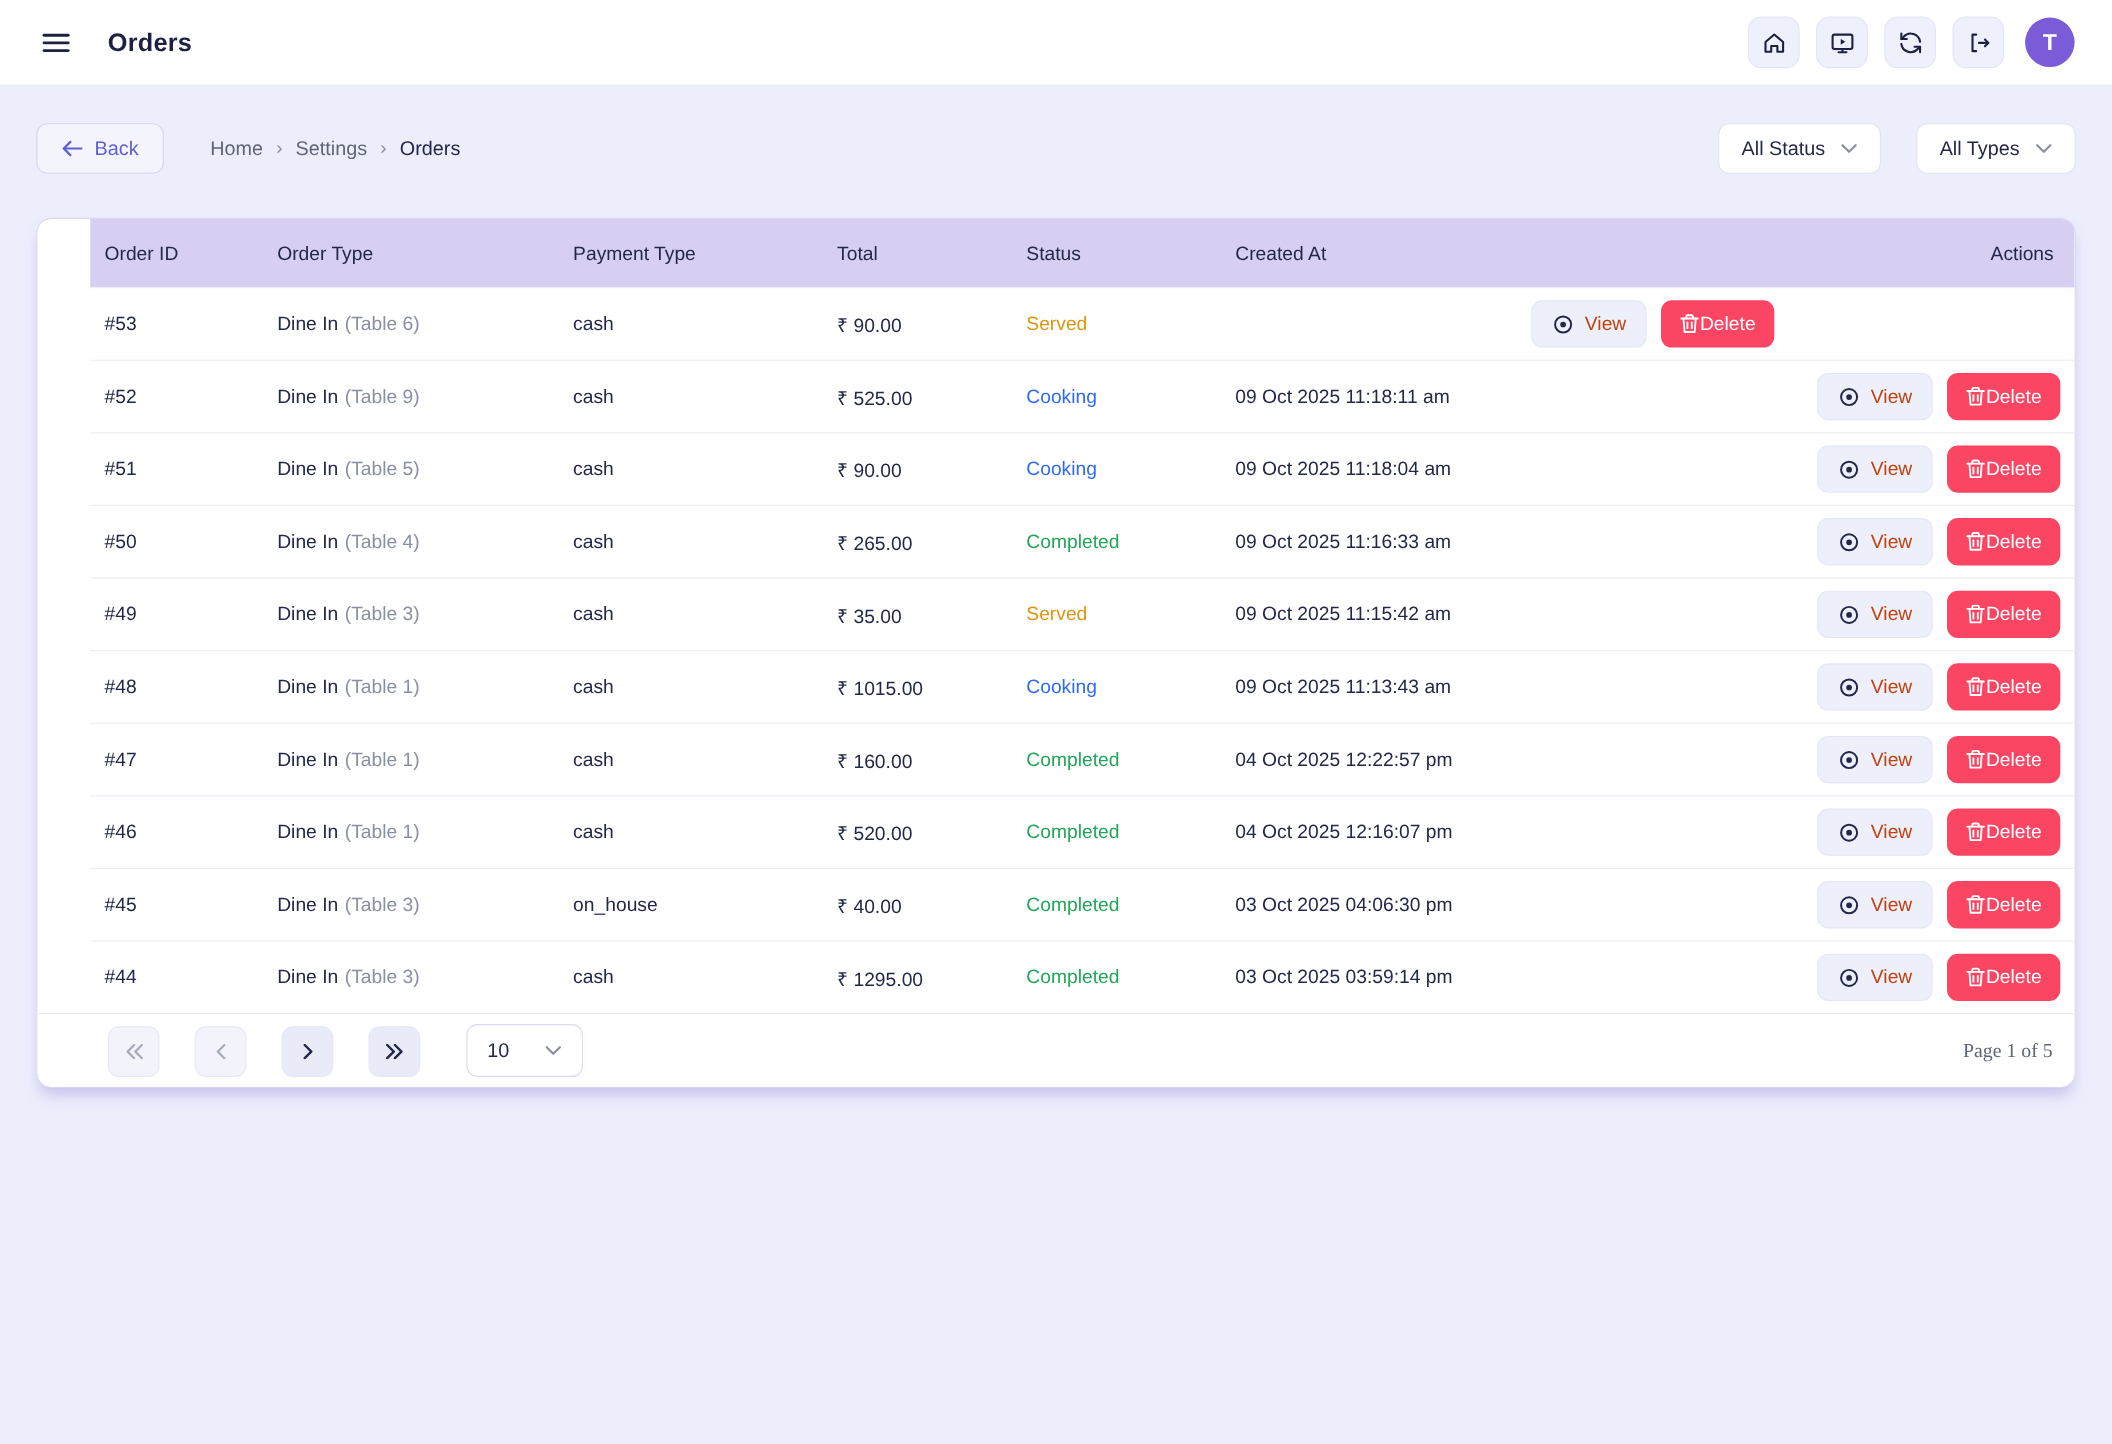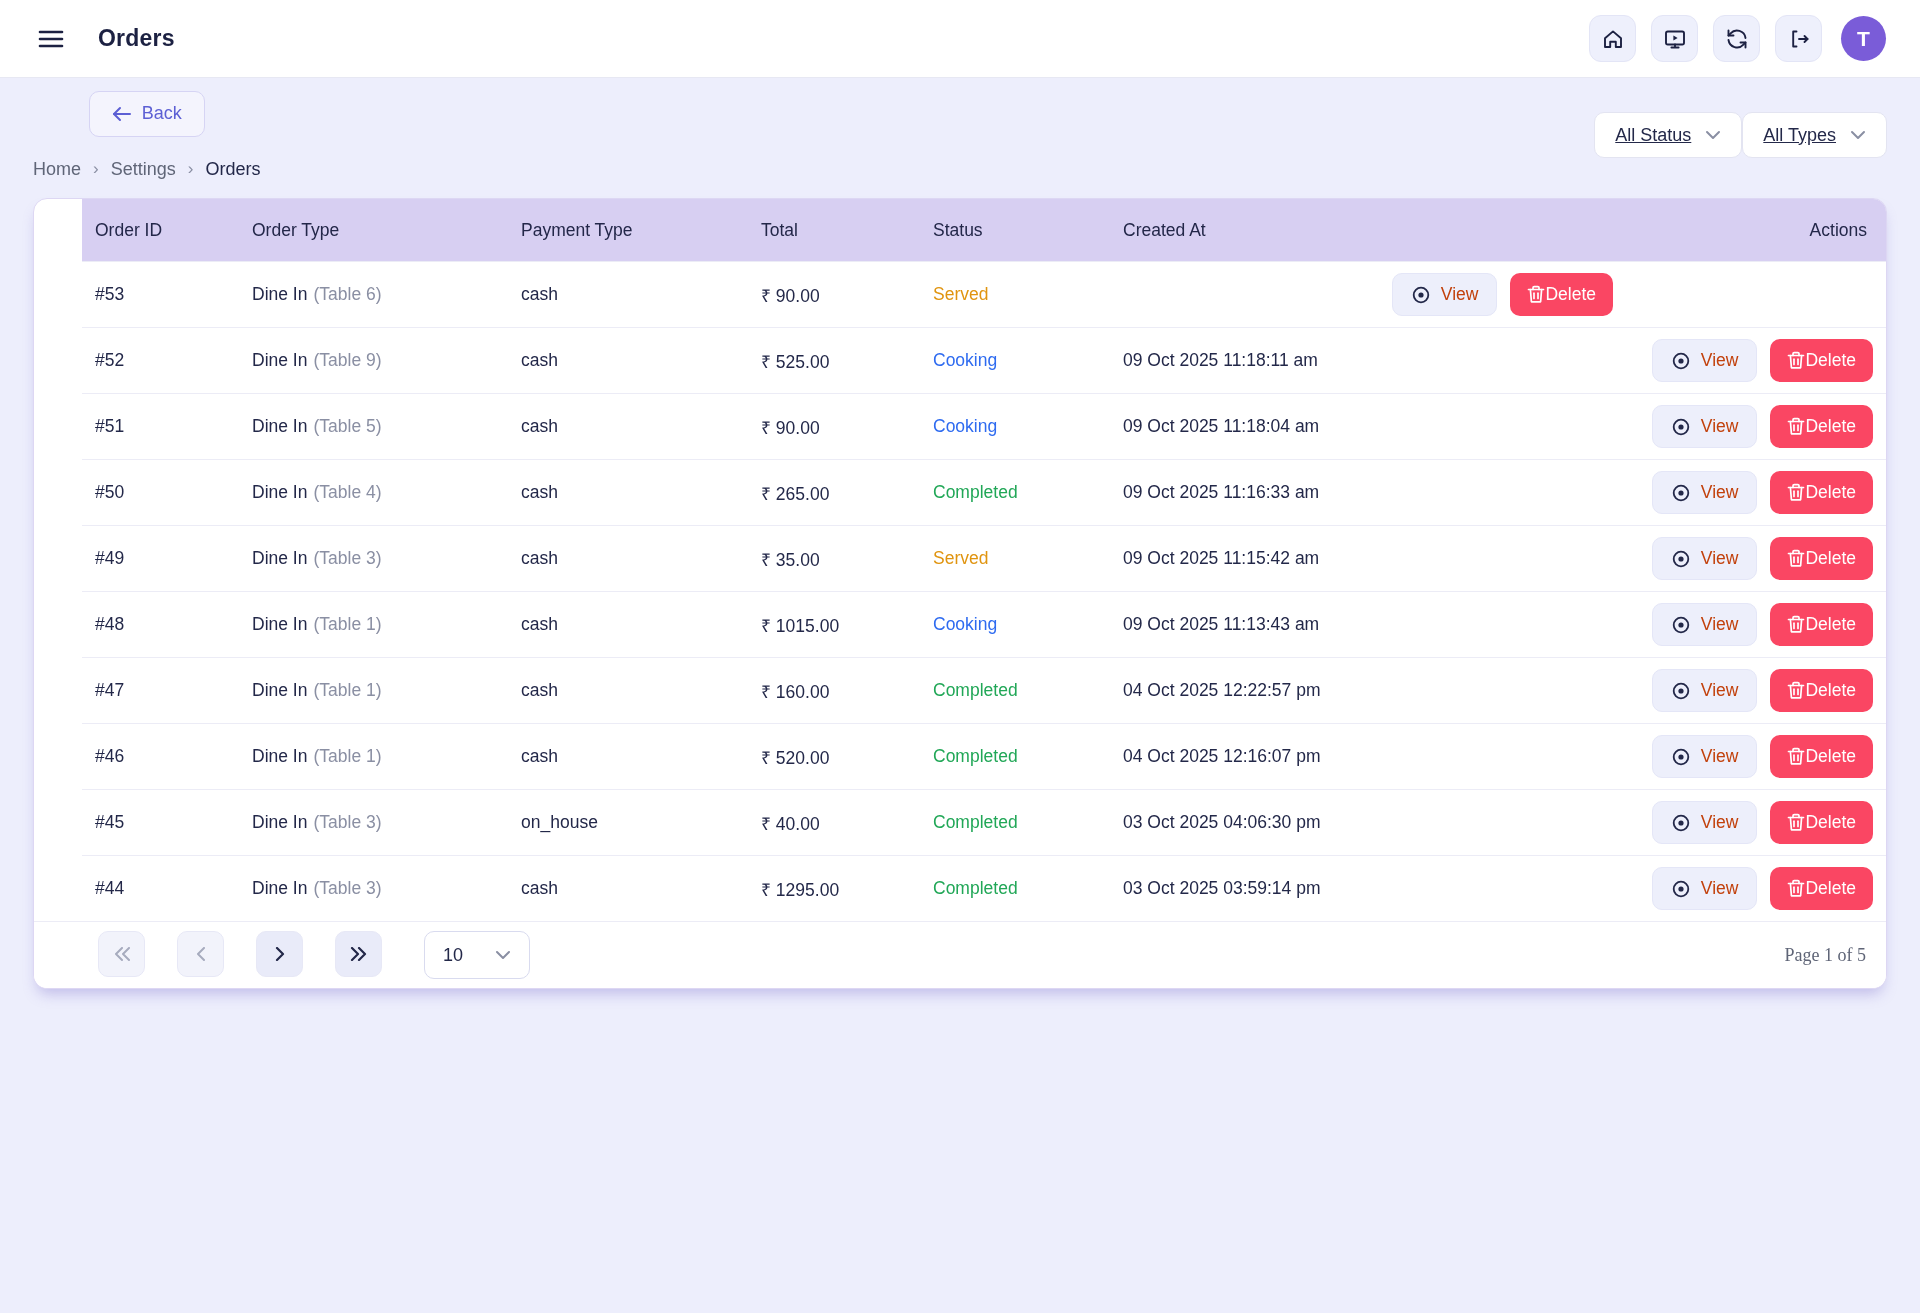--- a/index.html
+++ b/index.html
@@ -32,31 +32,31 @@
     color:#fff; font-size:21px; font-weight:bold;
     display:flex; align-items:center; justify-content:center; margin-left:4px;
     cursor:pointer;
   }
 
   
   .toolbar {
     margin:34px 33px 0; display:flex; align-items:center; justify-content:space-between;
     height:46px;
   }
-  .toolbar-left { display:flex; align-items:center; gap:22px;flex-direction:column; }
+  .toolbar-left { display:flex; align-items:center; gap:42px; }
   .back-btn {
     display:flex; align-items:center; gap:10px; height:46px; padding:0 22px;
     border:1px solid #d6d4f4; border-radius:10px; background:#f4f4fd;
     color:#5c5fd4; font-size:18px; cursor:pointer; font-family:inherit;
   }
   .breadcrumb { display:flex; align-items:center; gap:12px; font-size:18px; }
   .crumb-link { color:#5f6577; cursor:pointer; }
   .crumb-sep { color:#8a8fa3; font-size:17px; }
   .crumb-current { color:#232849; }
-  .filters { display:flex; align-items:center; gap:0;text-decoration:underline; }
+  .filters { display:flex; align-items:center; gap:32px; }
   .filter-btn {
     display:flex; align-items:center; gap:14px; height:46px; padding:0 20px;
     background:#ffffff; border:1px solid #e3e4f1; border-radius:10px;
     font-size:18px; color:#232849; cursor:pointer; font-family:inherit;
   }
 
   
   .card {
     margin:40px 33px 0; background:#ffffff; border:1px solid #ddd7f3;
     border-radius:14px; overflow:hidden;
@@ -85,21 +85,21 @@
     display:flex; align-items:center; height:43px; padding:0 17px;
     background:#fa4663; border:none; border-radius:10px;
     color:#ffffff; font-size:17.5px; cursor:pointer; font-family:inherit;
   }
 
   
   .tfoot {
     border-top:1px solid #ececf6; height:67px; display:flex; align-items:center;
     justify-content:space-between; padding:0 20px; background:#fff;
   }
-  .pager { display:flex; align-items:flex-start; gap:32px;padding-left:44px; }
+  .pager { display:flex; align-items:flex-end; gap:32px;padding-left:44px; }
   .page-btn {
     width:47px; height:46px; border-radius:10px; border:1px solid #e7e8f6;
     display:flex; align-items:center; justify-content:center; cursor:pointer;
     background:#e9ebf9; color:#232849;
   }
   .page-btn.disabled { background:#f2f3fb; color:#a7abbe; cursor:default; }
   .page-size-select {
     display:flex; align-items:center; justify-content:space-between;
     width:106px; height:48px; margin-left:10px; padding:0 18px;
     background:#ffffff; border:1px solid #d9dbef; border-radius:10px;

